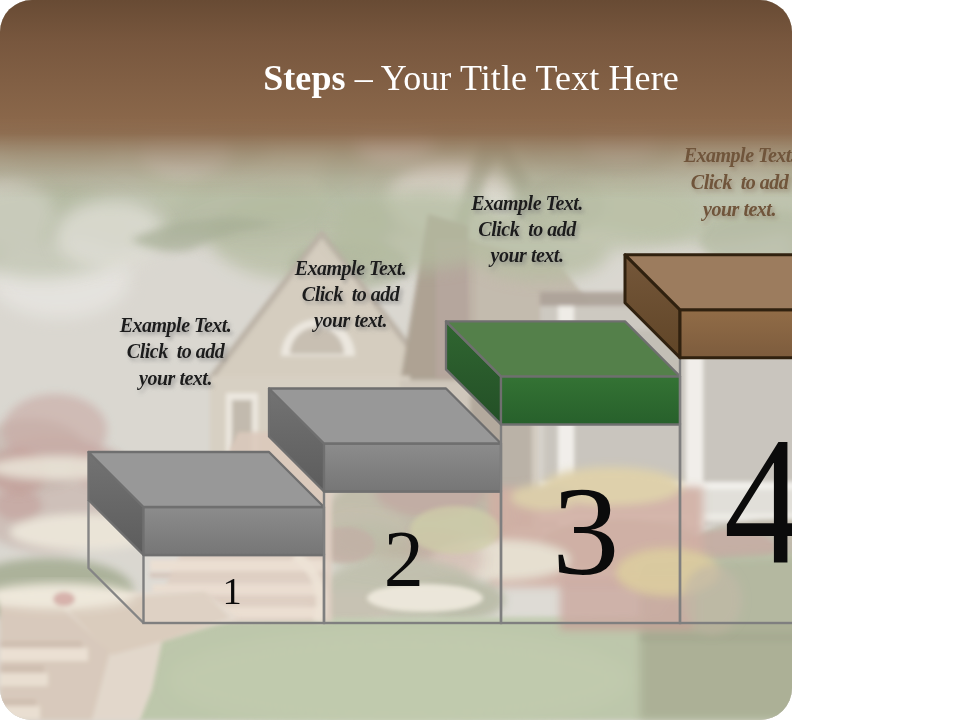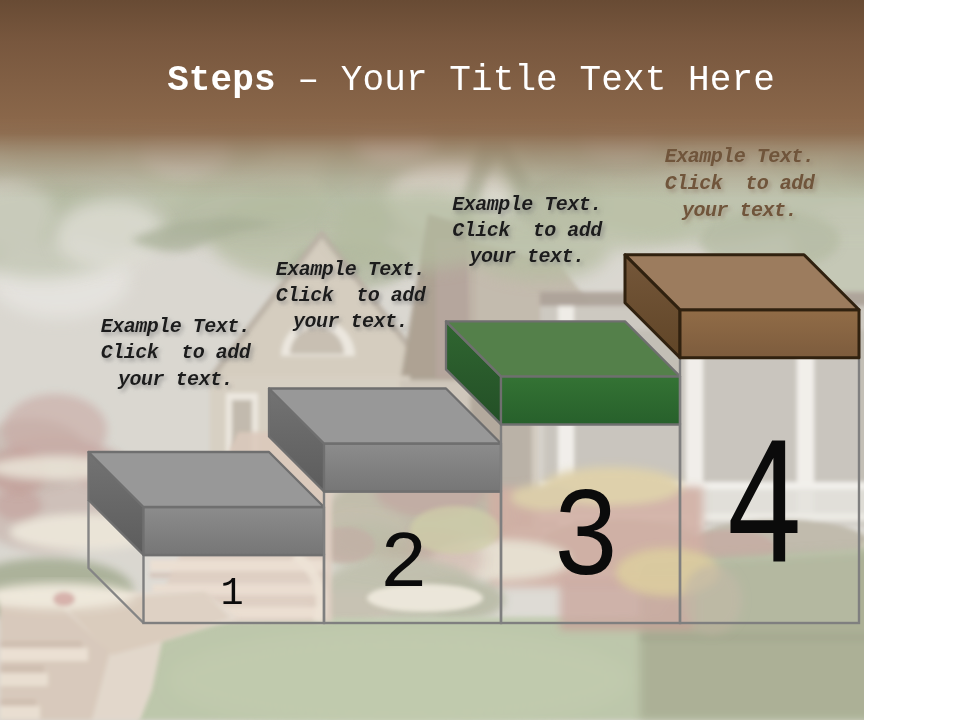--- a/index.html
+++ b/index.html
@@ -1,16 +1,16 @@
 <!DOCTYPE html>
 <html><head>
 <meta charset="utf-8">
 <style>
   html,body{margin:0;padding:0;}
-  #slide{position:relative;width:864px;height:720px;overflow:hidden;background:#d9d5cc;font-family:Liberation Mono, monospace;}
+  #slide{position:relative;width:792px;height:720px;overflow:hidden;background:#d9d5cc;font-family:Liberation Serif, serif;border-radius:32px;}
   svg{position:absolute;left:0;top:0;}
 </style>
 </head>
 <body>
 
 <div id="slide">
 <svg width="960" height="720" viewBox="0 0 960 720">
 <defs>
   <filter id="b14" x="-40%" y="-40%" width="180%" height="180%">
           <feGaussianBlur stdDeviation="14"></feGaussianBlur>

